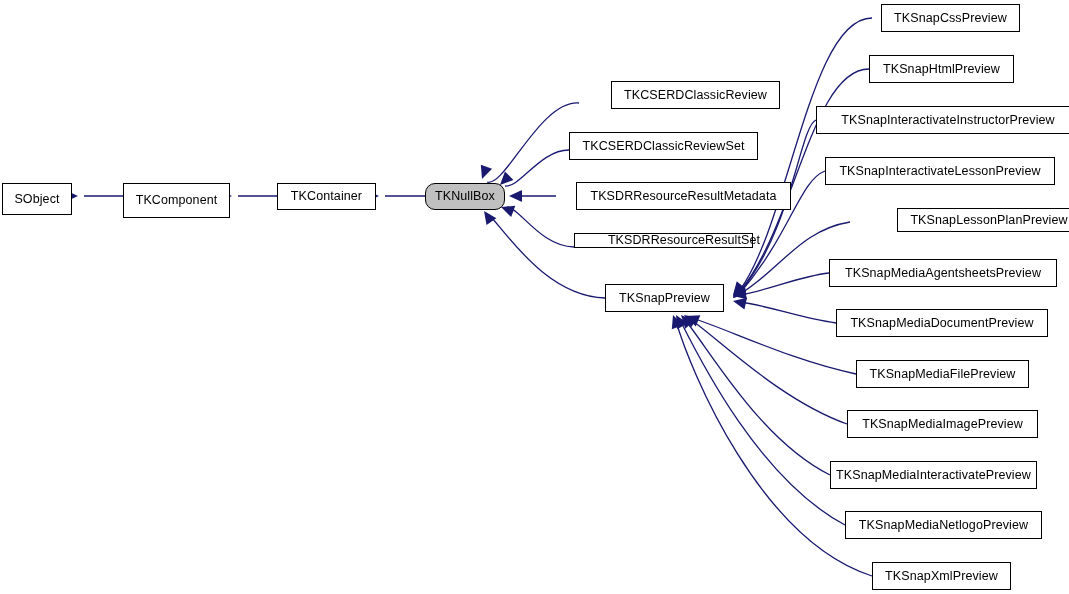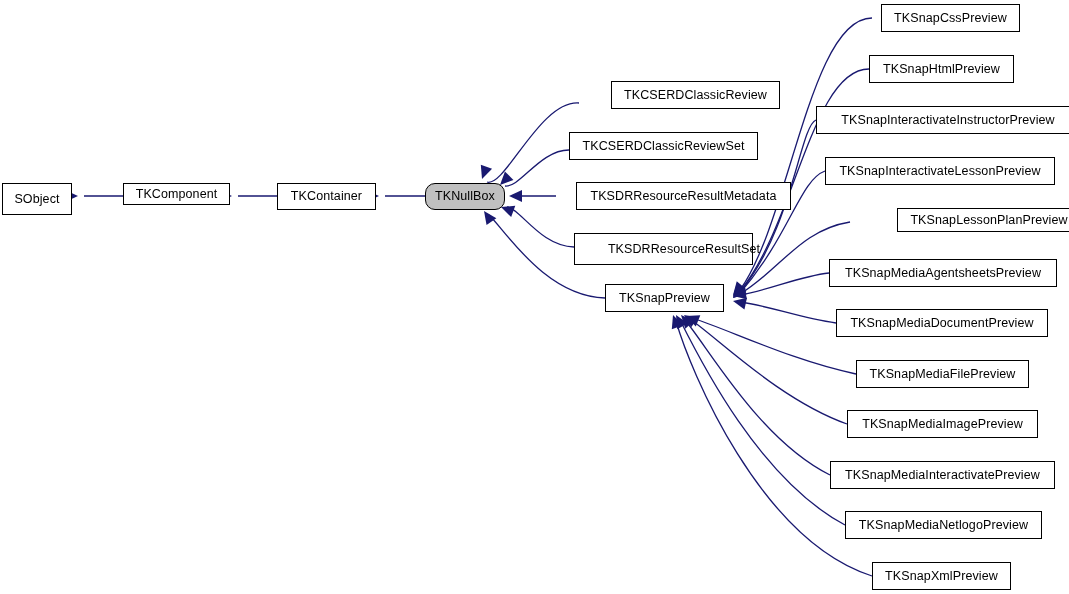--- a/index.html
+++ b/index.html
@@ -87,39 +87,39 @@
       <path d="M830,475 C760,440 710,350 685,320" fill="none" stroke="#191970" stroke-width="1.3"></path>
       <polygon points="0,0 13,-6 13,6" fill="#191970" transform="translate(681,315) rotate(48)"></polygon>
       <path d="M845,525 C760,480 700,360 680,320" fill="none" stroke="#191970" stroke-width="1.3"></path>
       <polygon points="0,0 13,-6 13,6" fill="#191970" transform="translate(676,315) rotate(60)"></polygon>
       <path d="M872,576 C760,540 690,370 676,321" fill="none" stroke="#191970" stroke-width="1.3"></path>
       <polygon points="0,0 13,-6 13,6" fill="#191970" transform="translate(673,315) rotate(70)"></polygon>
     </svg>
 <div class="node" style="left: 2px; top: 183px; width: 70px; height: 32px; justify-content: center;">
       <span class="node-label">SObject</span>
     </div>
-    <div class="node" style="left: 123px; top: 183px; width: 107px; height: 22px; text-align: center;">
+    <div class="node" style="left: 123px; top: 183px; width: 107px; height: 35px; text-align: center;">
       <span class="node-label">TKComponent</span>
     </div>
     <div class="node" style="left: 277px; top: 183px; width: 99px; height: 27px;">
       <span class="node-label">TKContainer</span>
     </div>
     <div class="node highlight" style="left: 425px; top: 183px; width: 80px; height: 27px; border-radius: 10px;">
       <span class="node-label">TKNullBox</span>
     </div>
     <div class="node" style="left: 611px; top: 81px; width: 169px; height: 28px;">
       <span class="node-label">TKCSERDClassicReview</span>
     </div>
     <div class="node" style="left: 569px; top: 132px; width: 189px; height: 28px;">
       <span class="node-label">TKCSERDClassicReviewSet</span>
     </div>
     <div class="node" style="left: 556px; top: 182px; width: 215px; height: 28px; margin-left: 20px;">
       <span class="node-label">TKSDRResourceResultMetadata</span>
     </div>
-    <div class="node" style="left: 574px; top: 233px; width: 179px; height: 32px; padding-left: 41px;">
+    <div class="node" style="left: 574px; top: 233px; width: 179px; height: 15px; padding-left: 41px;">
       <span class="node-label">TKSDRResourceResultSet</span>
     </div>
     <div class="node" style="left: 605px; top: 284px; width: 119px; height: 28px;">
       <span class="node-label">TKSnapPreview</span>
     </div>
     <div class="node" style="left: 872px; top: 4px; width: 139px; height: 28px; margin-left: 9px;">
       <span class="node-label">TKSnapCssPreview</span>
     </div>
     <div class="node" style="left: 869px; top: 55px; width: 145px; height: 28px;">
       <span class="node-label">TKSnapHtmlPreview</span>
@@ -138,21 +138,21 @@
     </div>
     <div class="node" style="left: 836px; top: 309px; width: 212px; height: 28px;">
       <span class="node-label">TKSnapMediaDocumentPreview</span>
     </div>
     <div class="node" style="left: 856px; top: 360px; width: 173px; height: 28px;">
       <span class="node-label">TKSnapMediaFilePreview</span>
     </div>
     <div class="node" style="left: 847px; top: 410px; width: 191px; height: 28px;">
       <span class="node-label">TKSnapMediaImagePreview</span>
     </div>
-    <div class="node" style="left: 830px; top: 461px; width: 225px; height: 28px;">
+    <div class="node" style="left: 830px; top: 461px; width: 207px; height: 28px;">
       <span class="node-label">TKSnapMediaInteractivatePreview</span>
     </div>
     <div class="node" style="left: 845px; top: 511px; width: 197px; height: 28px;">
       <span class="node-label">TKSnapMediaNetlogoPreview</span>
     </div>
     <div class="node" style="left: 872px; top: 562px; width: 139px; height: 28px;">
       <span class="node-label">TKSnapXmlPreview</span>
     </div>
   </div>
 

